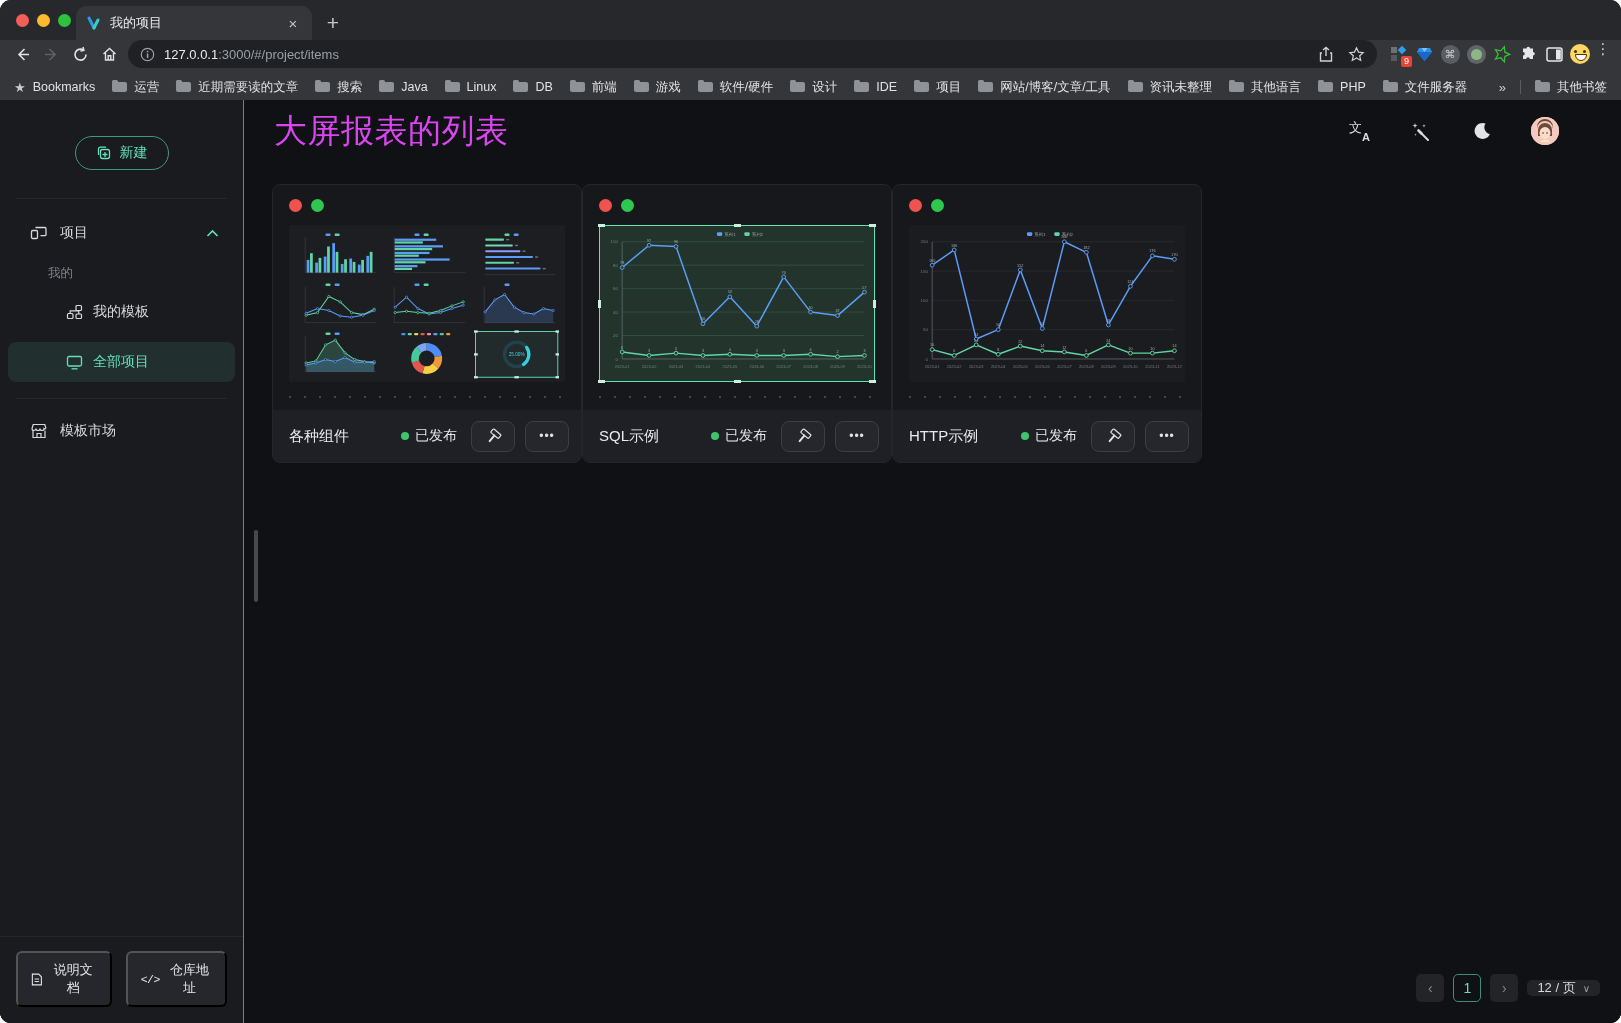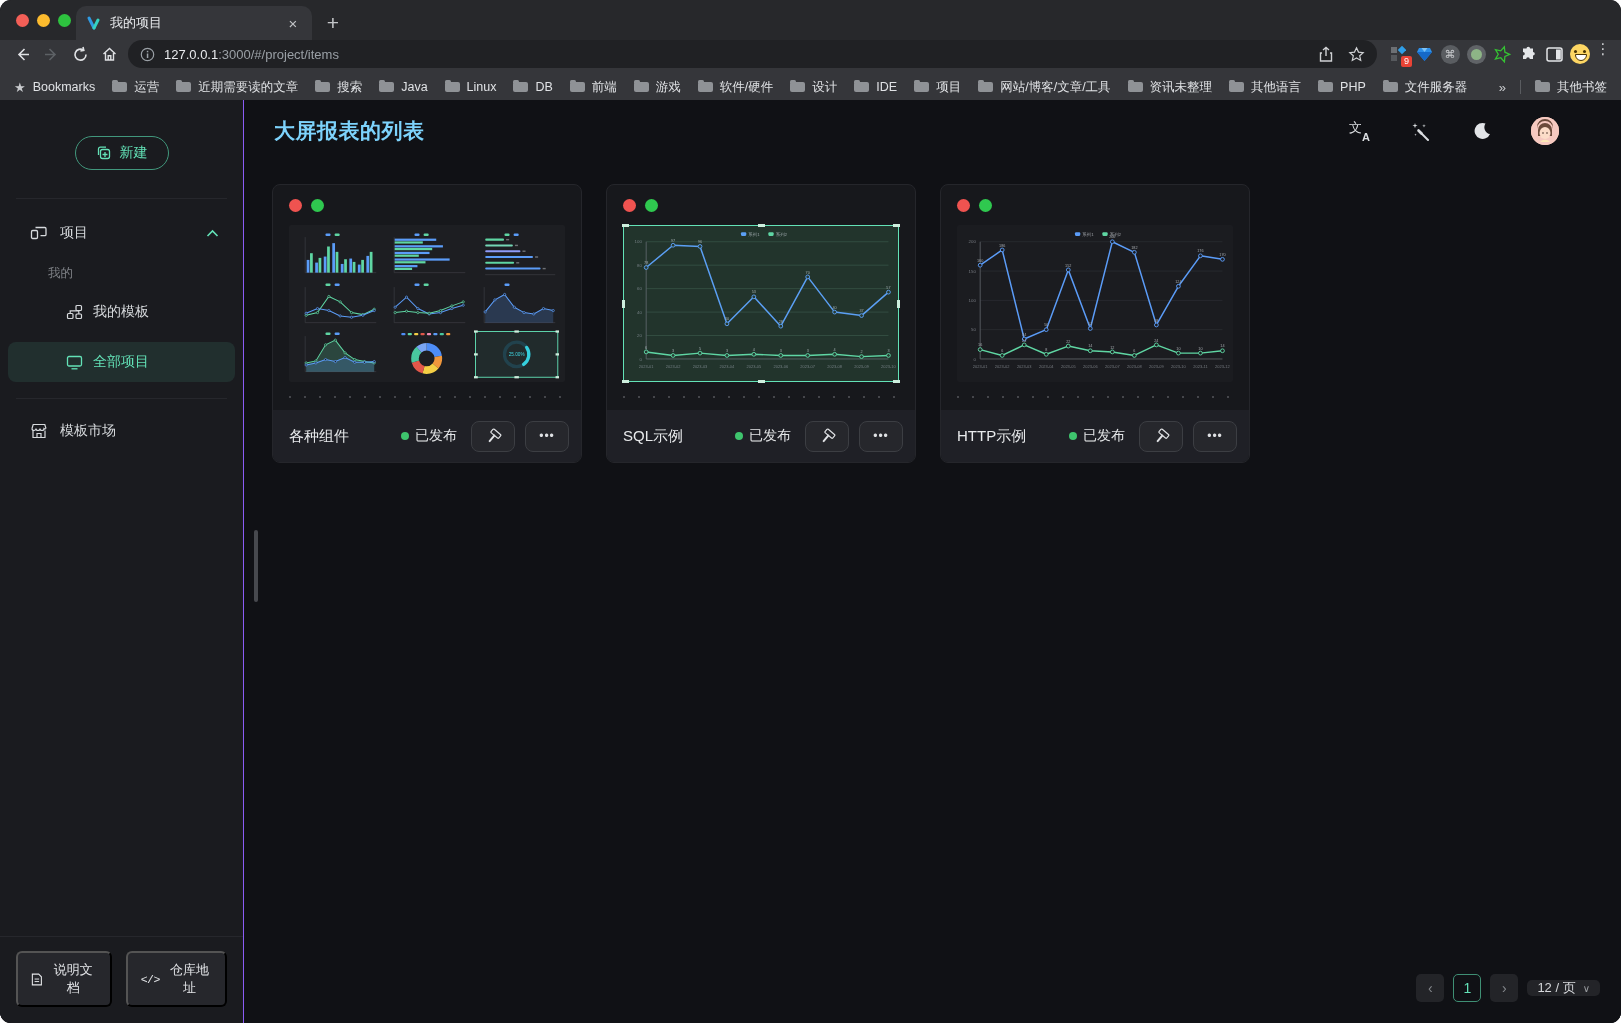--- a/index.html
+++ b/index.html
@@ -52,29 +52,29 @@
   .side-sub { padding-left:48px; margin-top:20px; color:#7f8287; font-size:12.5px; }
   .side-item { height:40px; display:flex; align-items:center; gap:10px; padding-left:58px; margin:10px 8px 0; border-radius:8px; color:#d7dadd; font-size:14px; }
   .side-item.active { background:rgba(99,226,183,.10); color:#63e2b7; }
   .side-row { height:36px; display:flex; align-items:center; gap:12px; padding-left:30px; margin-top:14px; color:#d7dadd; font-size:14px; }
   .side-bottom { margin-top:auto; border-top:1px solid #26272c; padding:14px 16px 16px; display:flex; gap:14px; }
   .side-bbtn { display:flex; align-items:center; gap:7px; background:#26272c; border-radius:6px; padding:8px 13px; color:#e3e5e8; font-size:13px;font-family:Liberation Mono, monospace; }
   .code-gl { font-size:11.5px; color:#e3e5e8; letter-spacing:-0.5px; }
 
   .main { flex:1; position:relative; background:#101115; min-width:0; }
   .app-header { height:62px; display:flex; align-items:center; padding:0 62px 0 30px; }
-  .page-title { font-size:21px; color:#7dd3fc; font-weight:700; letter-spacing:0.5px; }
+  .page-title { font-size:33px; color:#d946ef; font-weight:400; letter-spacing:0.5px; }
   .hdr-icons { margin-left:auto; display:flex; align-items:center; gap:37px; }
   .hdr-ic { color:#dadde0; display:flex; align-items:center; justify-content:center; width:24px; height:24px; }
   .trans-ic { position:relative; width:22px; height:20px; color:#dadde0; }
   .trans-ic .zh { position:absolute; left:0; top:-2px; font-size:13px; }
   .trans-ic .en { position:absolute; right:1px; bottom:-2px; font-size:11px; font-weight:bold; }
   .avatar { width:28px; height:28px; border-radius:50%; overflow:hidden; background:#f7cdb8; }
 
-  .cards { display:flex; gap:24px; margin:22px 28px 0; }
+  .cards { display:flex; margin:22px 28px 0; }
   .card { width:310px; height:279px; background:#17181c; border:1px solid #25262b; border-radius:8px; display:flex; flex-direction:column; overflow:hidden; }
   .card-lights { display:flex; gap:9px; padding:14px 16px 0; }
   .clight { width:13px; height:13px; border-radius:50%; }
   .clight.r { background:#ef5350; } .clight.g { background:#2fc84f; }
   .card-thumb { margin:13px 16px 0; height:157px; border-radius:2px; position:relative; background:#1d1e22; }
   .mini-grid { position:absolute; inset:6px; display:grid; grid-template-columns:repeat(3,1fr); grid-template-rows:repeat(3,1fr); gap:4px; }
   .mini-cell { position:relative; }
   .mini-cell svg { position:absolute; inset:0; }
   .big-svg { position:absolute; inset:0; }
   .sel-overlay { position:absolute; inset:0; border:1px solid #63e2b7; background:rgba(99,226,183,.06); }

